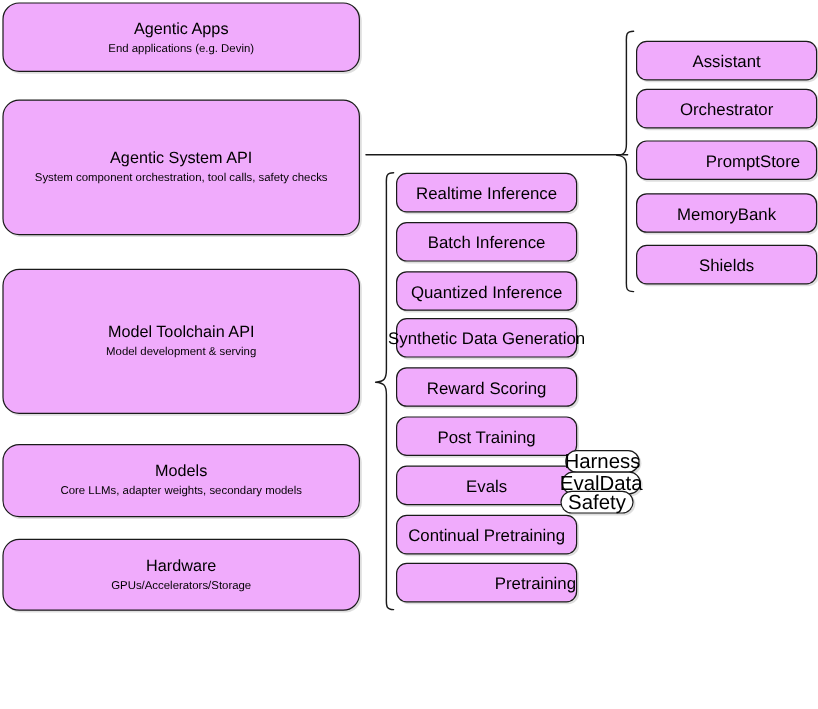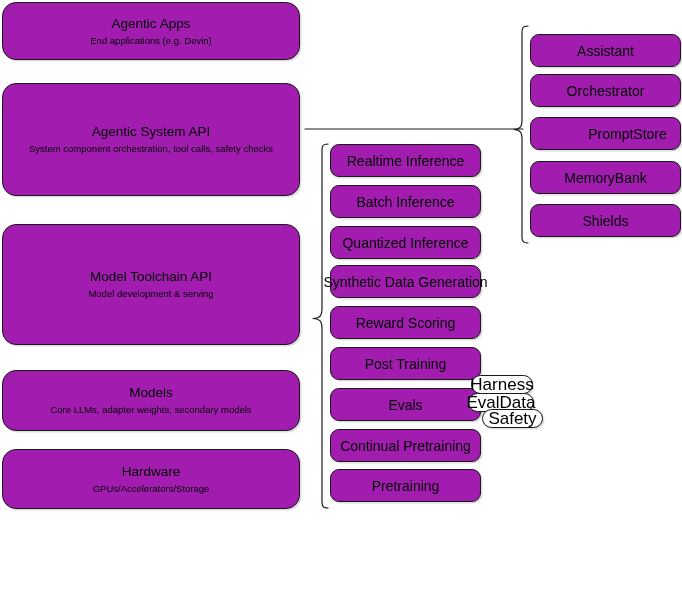--- a/index.html
+++ b/index.html
@@ -15,21 +15,21 @@
     position: relative;
     width: 682px;
     height: 591px;
     background: #ffffff;
     overflow: hidden;
   }
   .node {
     position: absolute;
     box-sizing: border-box;
     border: 1.2px solid #1a1a1a;
-    background: #a21caf;
+    background: #f0abfc;
     border-radius: 12px;
     display: flex;
     flex-direction: column;
     align-items: center;
     justify-content: center;
     text-align: center;
     box-shadow: 1.5px 1.5px 0 rgba(0,0,0,0.13);
   }
   .node .title {
     font-size: 13.5px;
@@ -155,31 +155,31 @@
   </div>
   <div class="node chip mid-chip" style="top:347px;">
     <div class="title">Post Training</div>
   </div>
   <div class="node chip mid-chip" style="top:388px;">
     <div class="title">Evals</div>
   </div>
   <div class="node chip mid-chip" style="top:429px;">
     <div class="title">Continual Pretraining</div>
   </div>
-  <div class="node chip mid-chip" style="top:469px;">
+  <div class="node chip mid-chip" style="top:469px;align-items:flex-end;">
     <div class="title">Pretraining</div>
   </div>
 
   <div class="pill" style="left:471px; top:375px; width:62px;">
     <span>Harness</span>
   </div>
   <div class="pill" style="left:468px; top:393px; width:66px;">
     <span>EvalData</span>
   </div>
-  <div class="pill" style="left:482px; top:409px; width:61px;">
+  <div class="pill" style="left:467px; top:409px; width:61px;">
     <span>Safety</span>
   </div>
 
   <div class="node chip right-chip" style="top:34px;">
     <div class="title">Assistant</div>
   </div>
   <div class="node chip right-chip" style="top:74px;">
     <div class="title">Orchestrator</div>
   </div>
   <div class="node chip right-chip" style="top:117px;padding-left:44px;">

